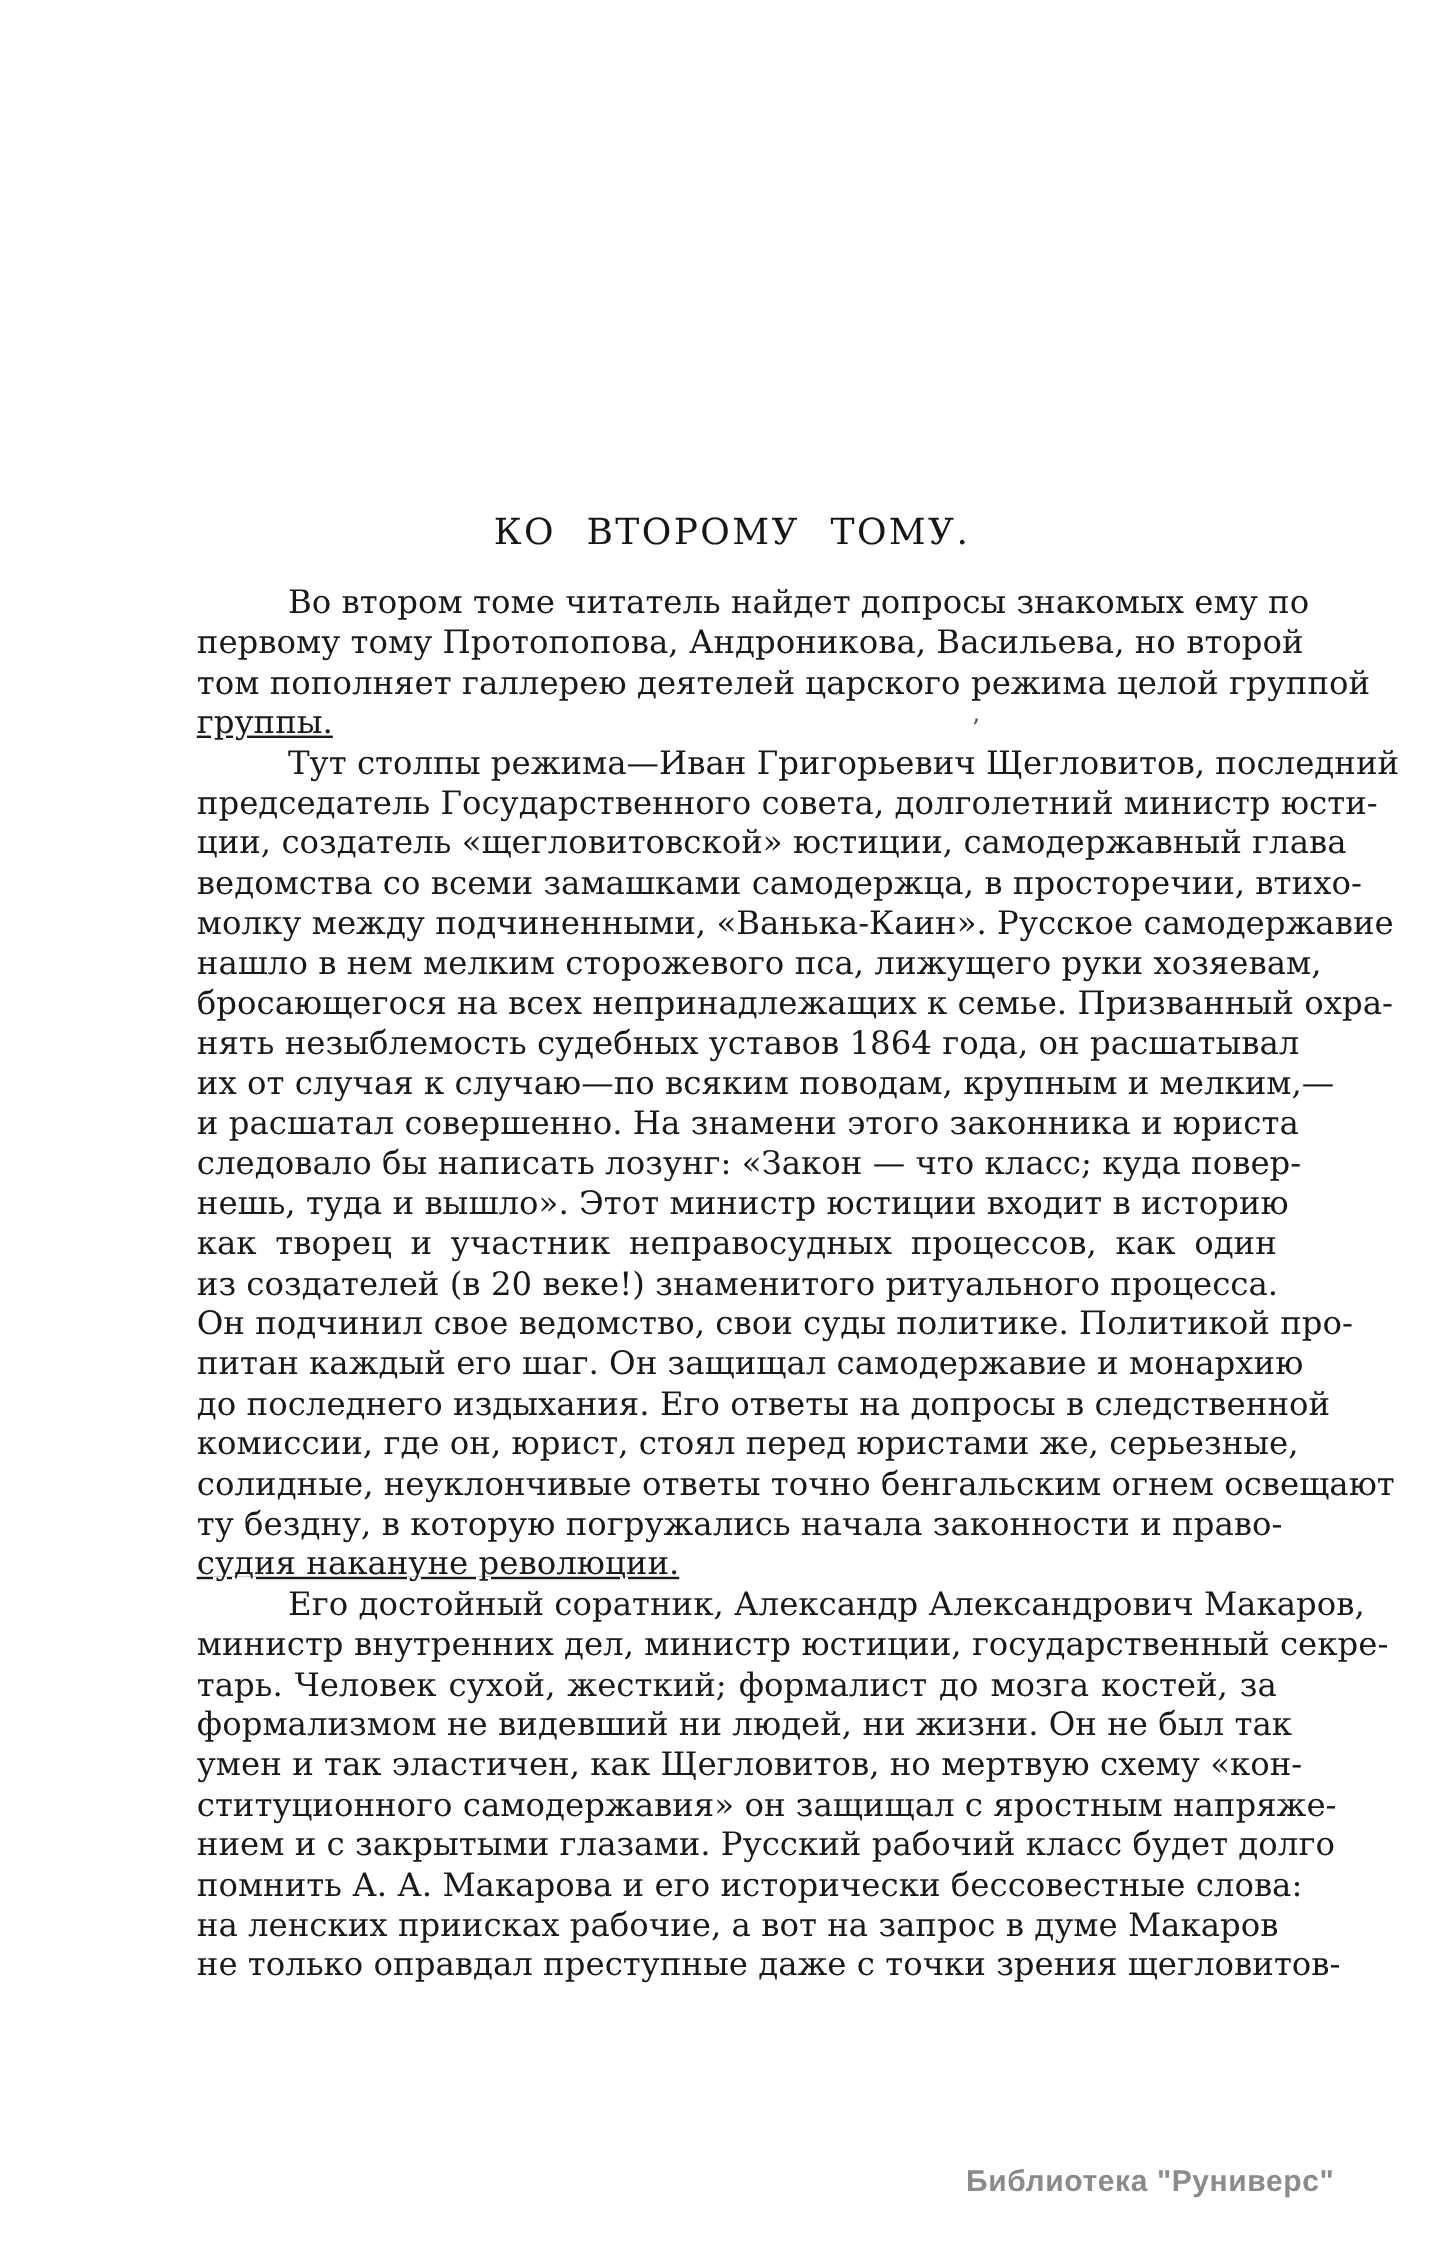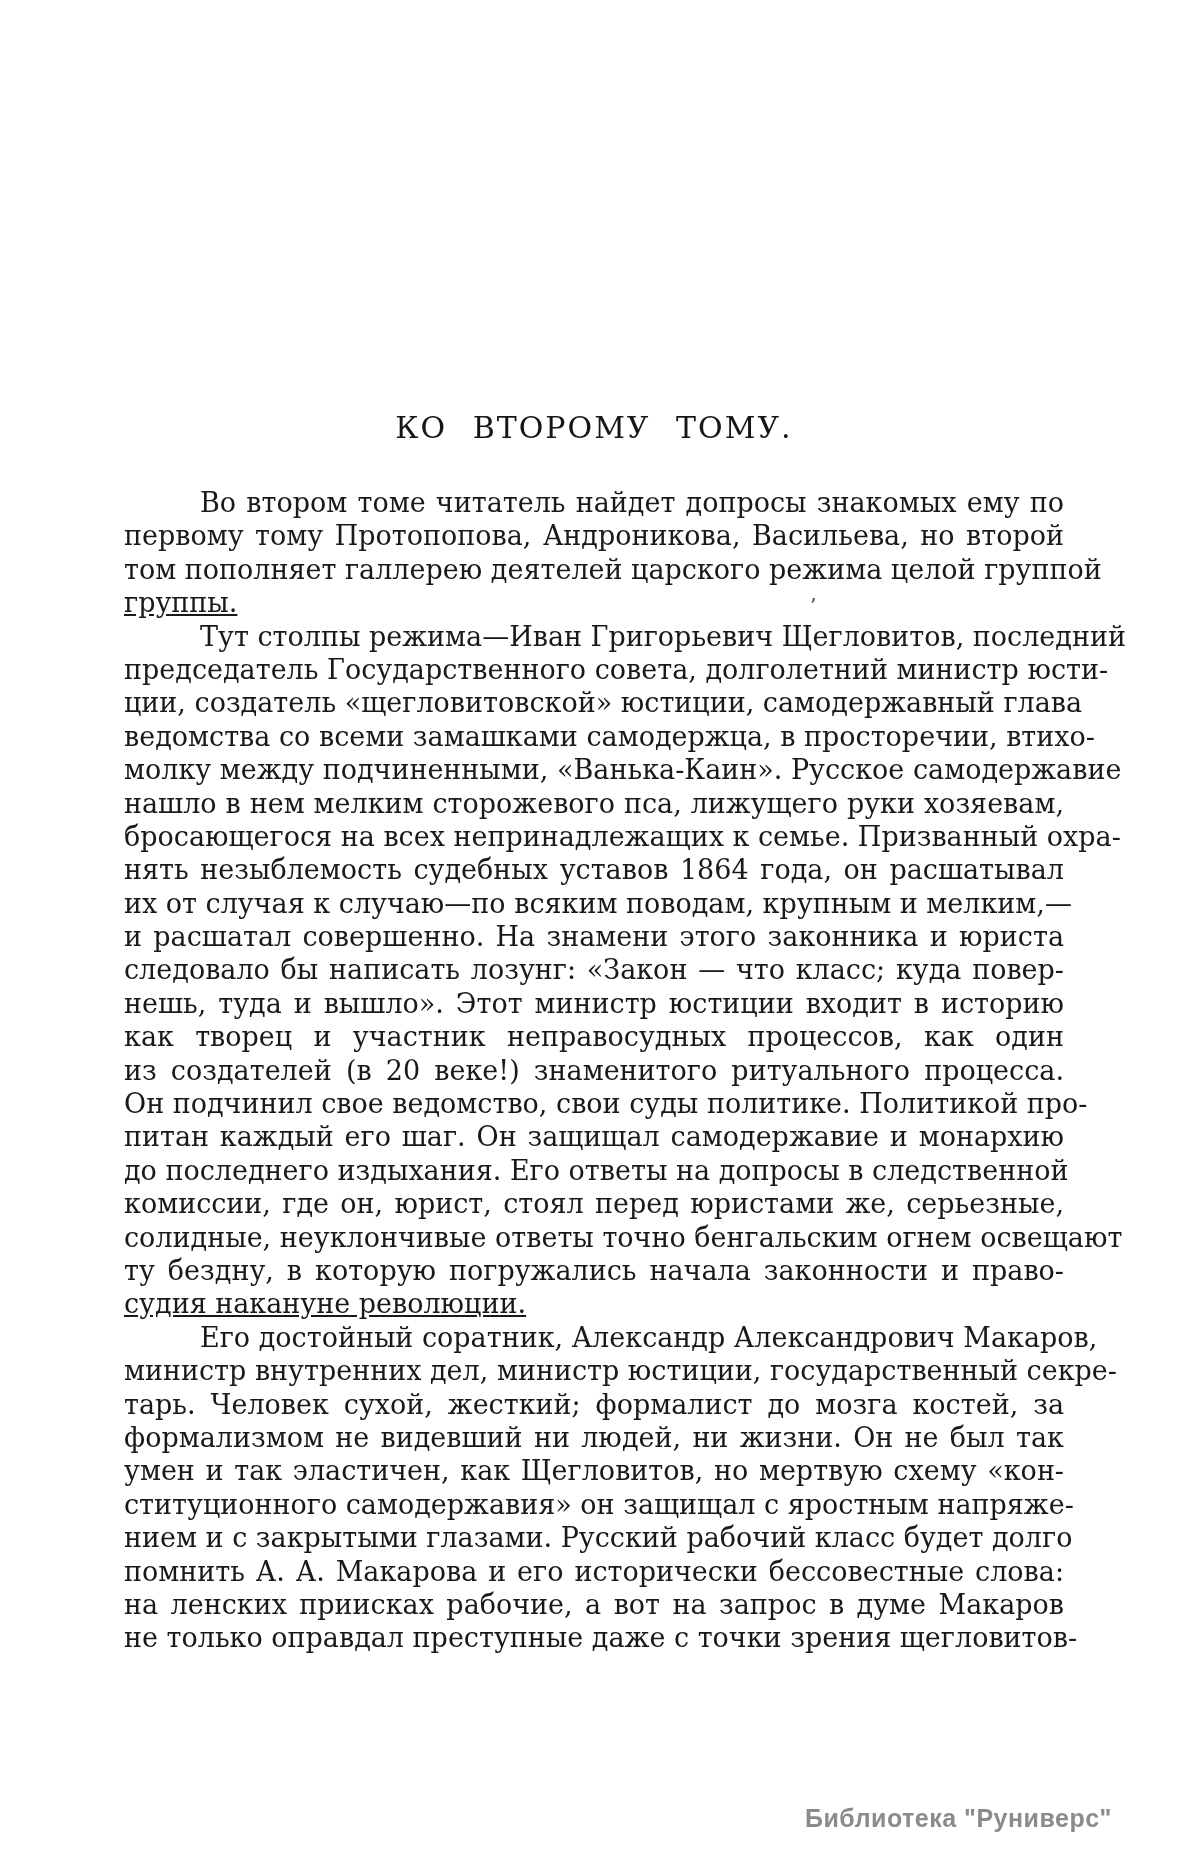--- a/index.html
+++ b/index.html
@@ -14,21 +14,21 @@
     background: #ffffff;
     overflow: hidden;
     font-family: "DejaVu Serif", "Liberation Serif", serif;
     color: #1a1a1a;
   }
   .chapter-title {
     position: absolute;
     top: 410px;
     left: 124px;
     width: 940px;
-    margin: 0;
+    margin: 16px;
     text-align: center;
     font-size: 30px;
     font-weight: normal;
     letter-spacing: 2px;
     word-spacing: 14px;
     color: #161616;
     white-space: nowrap;
   }
   .body-text {
     position: absolute;
@@ -38,20 +38,21 @@
     font-size: 27px;
     color: #191919;
   }
   .line {
     height: 33.4px;
     line-height: 33.4px;
     text-align: justify;
     text-align-last: justify;
     white-space: nowrap;
     overflow: visible;
+    margin-left: 40px;
   }
   .line.para-first {
     text-indent: 76px;
   }
   .line.para-end {
     text-align-last: left;
     text-decoration: underline;
   }
   .scan-speck {
     position: absolute;

